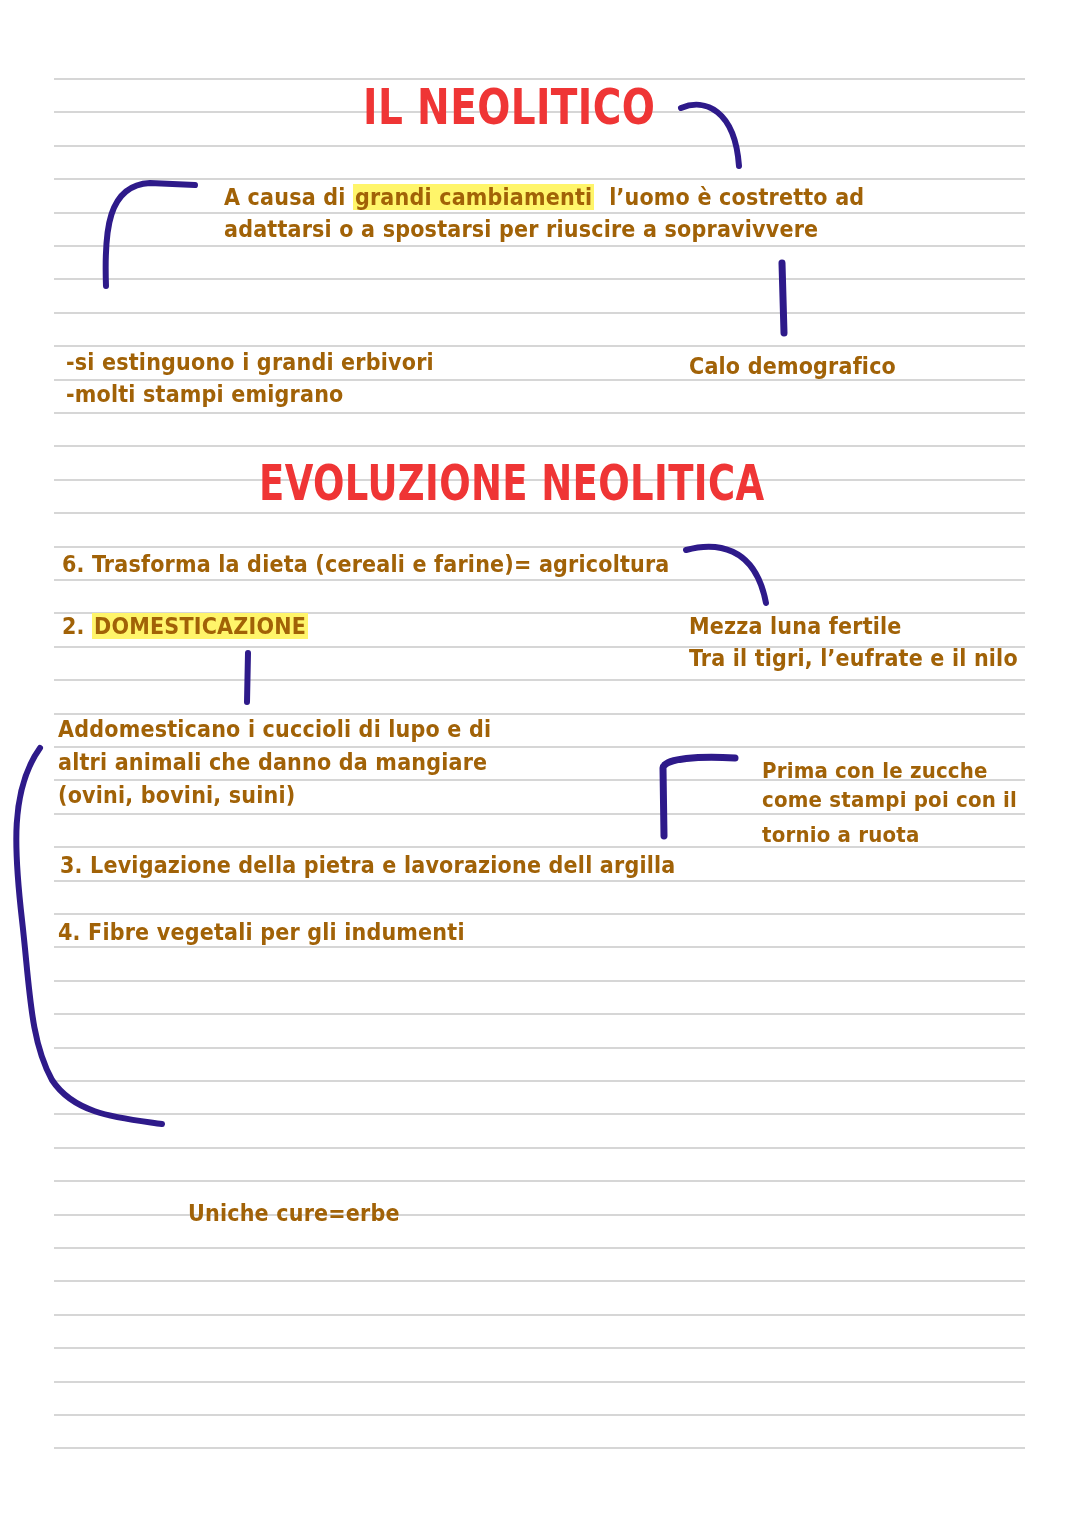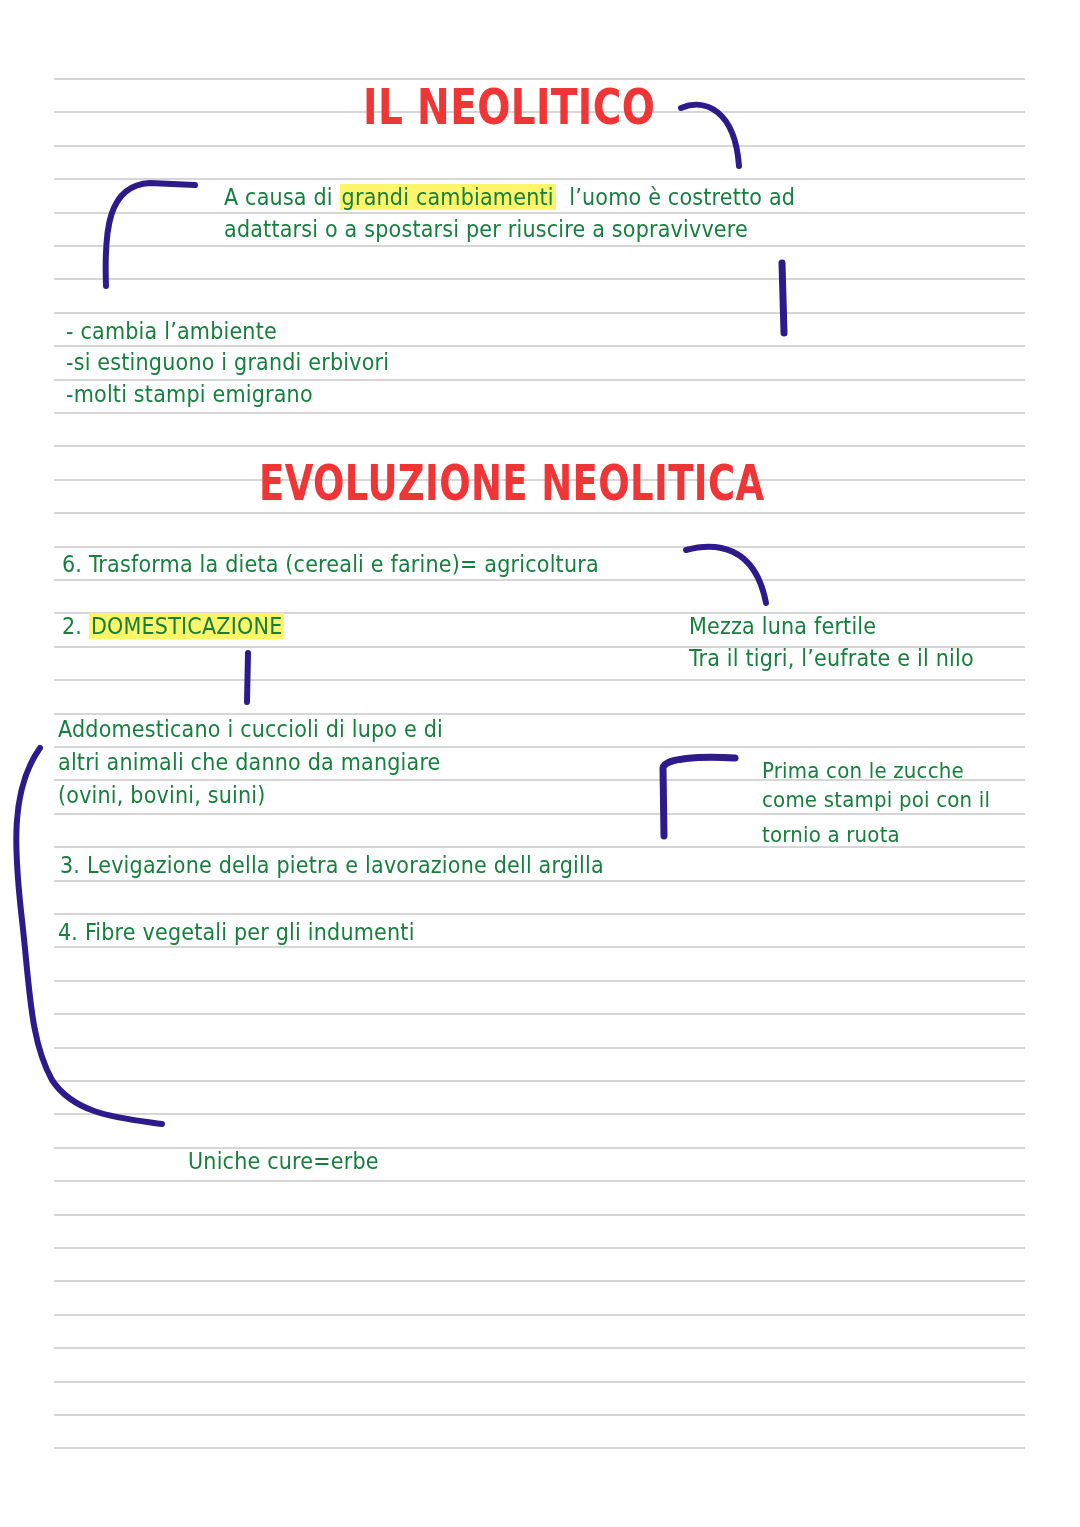--- a/index.html
+++ b/index.html
@@ -2,22 +2,22 @@
 <html><head>
 <meta charset="utf-8">
 <style>
   html, body { margin: 0; padding: 0; background: #ffffff; }
   body { width: 1080px; height: 1527px; position: relative; overflow: hidden;
          font-family: "DejaVu Sans", sans-serif; color: #111; }
   .page { position: absolute; left: 0; top: 0; width: 1080px; height: 1527px; }
   .rules { position: absolute; left: 54px; top: 0; width: 971px; height: 1527px; }
   .rule { position: absolute; left: 0; width: 971px; height: 2px; background: #d6d6d6; }
   .doodles { position: absolute; left: 0; top: 0; width: 1080px; height: 1527px; pointer-events: none; }
-  .t { position: absolute; white-space: nowrap; font-weight: normal; font-size: 23px; line-height: 32px;
-       font-family: "DejaVu Sans Condensed", "DejaVu Sans", sans-serif; letter-spacing: 0.2px; color: #15803d; }
+  .t { position: absolute; white-space: nowrap; font-weight: bold; font-size: 23px; line-height: 32px;
+       font-family: "DejaVu Sans Condensed", "DejaVu Sans", sans-serif; letter-spacing: 0.2px; color: #a16207; }
   .title { position: absolute; white-space: nowrap; font-family: "DejaVu Sans", sans-serif; font-weight: bold;
            color: #ef3535; letter-spacing: 0.5px; transform-origin: left top; }
   .hl { background: #fff56a; padding: 0 2px; }
   .small { font-size: 22px; line-height: 29px; }
 </style>
 </head>
 <body>
 
 <div class="page">
 
@@ -78,24 +78,24 @@
     </g>
   </svg>
 
   <div class="title" style="left:363px; top:78px; font-size:50px; transform: scaleX(0.78);">IL NEOLITICO</div>
 
   <div class="t" style="left:224px; top:181px;">
     <span>A causa di </span><span class="hl">grandi cambiamenti</span><span style="white-space:pre;">  l’uomo è costretto ad</span>
   </div>
   <div class="t" style="left:224px; top:213px;text-align:right;">adattarsi o a spostarsi per riuscire a sopravivvere</div>
 
-  <div class="t" style="left:66px; top:315px;">- cambia l’ambiente</div>
   <div class="t" style="left:66px; top:346px;">-si estinguono i grandi erbivori</div>
   <div class="t" style="left:66px; top:378px;">-molti stampi emigrano</div>
 
+  <div class="t" style="left:689px; top:350px;">Calo demografico</div>
 
   <div class="title" style="left:259px; top:454px; font-size:50px; transform: scaleX(0.74);">EVOLUZIONE NEOLITICA</div>
 
   <div class="t" style="left:62px; top:548px;">6. Trasforma la dieta (cereali e farine)= agricoltura</div>
 
   <div class="t" style="left:689px; top:610px;">Mezza luna fertile</div>
   <div class="t" style="left:689px; top:642px;">Tra il tigri, l’eufrate e il nilo</div>
 
   <div class="t" style="left:62px; top:610px;">
     <span style="white-space:pre;">2. </span><span class="hl">DOMESTICAZIONE</span>
@@ -106,14 +106,14 @@
   <div class="t" style="left:58px; top:779px;">(ovini, bovini, suini)</div>
 
   <div class="t small" style="left:762px; top:756px;">Prima con le zucche</div>
   <div class="t small" style="left:762px; top:785px;">come stampi poi con il</div>
   <div class="t small" style="left:762px; top:814px;margin-top:6px;">tornio a ruota</div>
 
   <div class="t" style="left:60px; top:849px;">3. Levigazione della pietra e lavorazione dell argilla</div>
   <div class="t" style="left:58px; top:916px;">4. Fibre vegetali per gli indumenti</div>
 
 
-  <div class="t" style="left:188px; top:1145px;">Uniche cure=erbe</div>
+  <div class="t" style="left:188px; top:1197px;">Uniche cure=erbe</div>
 </div>
 
 </body></html>

